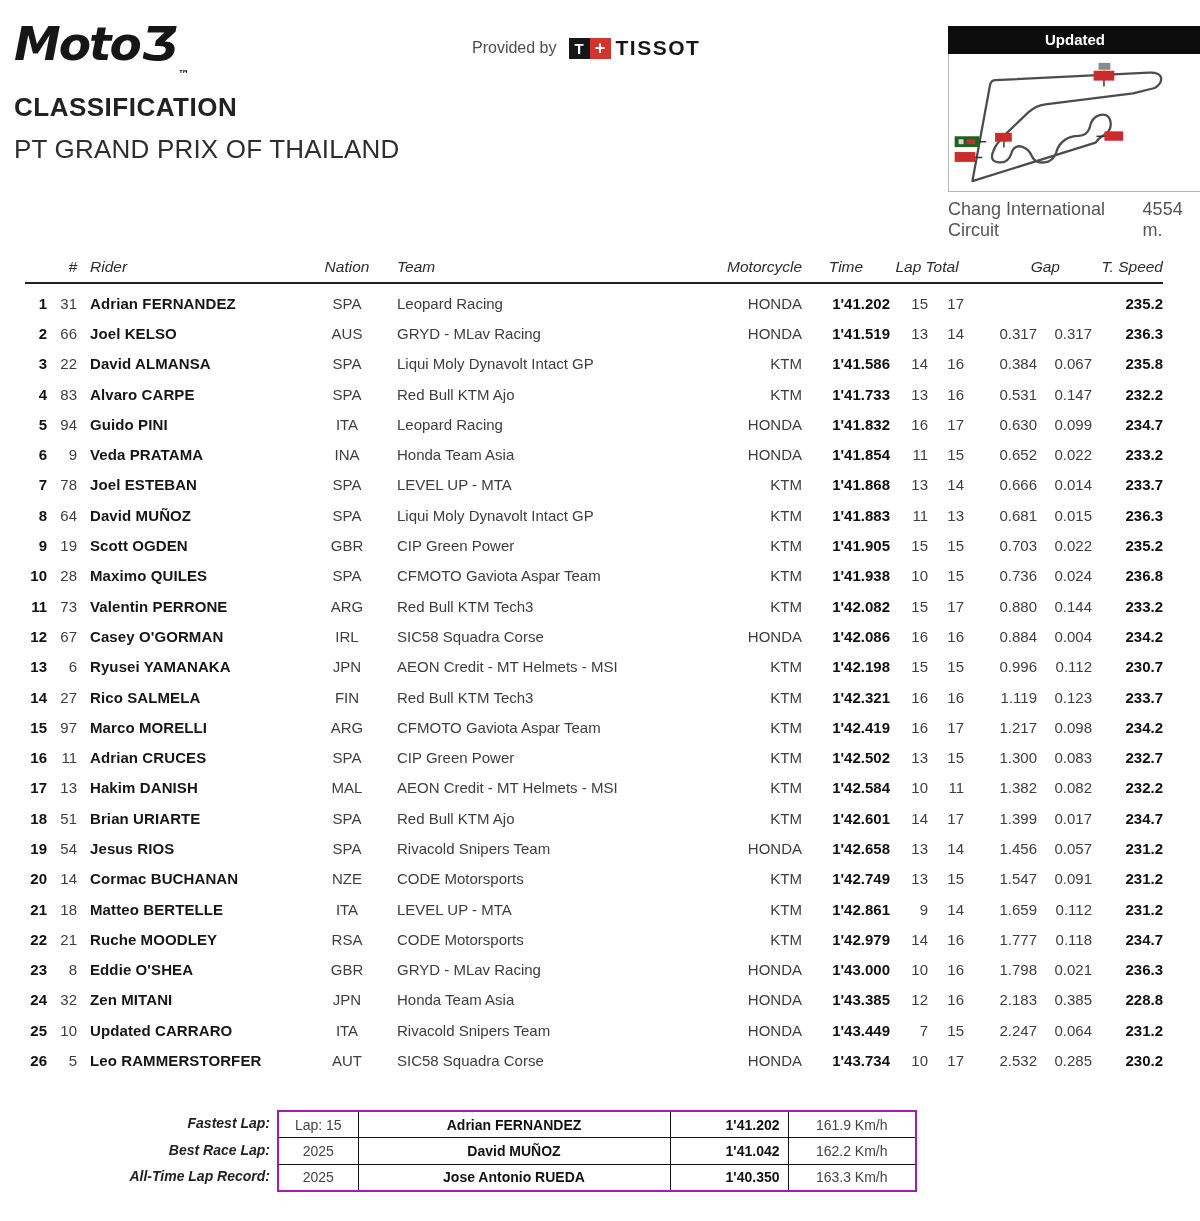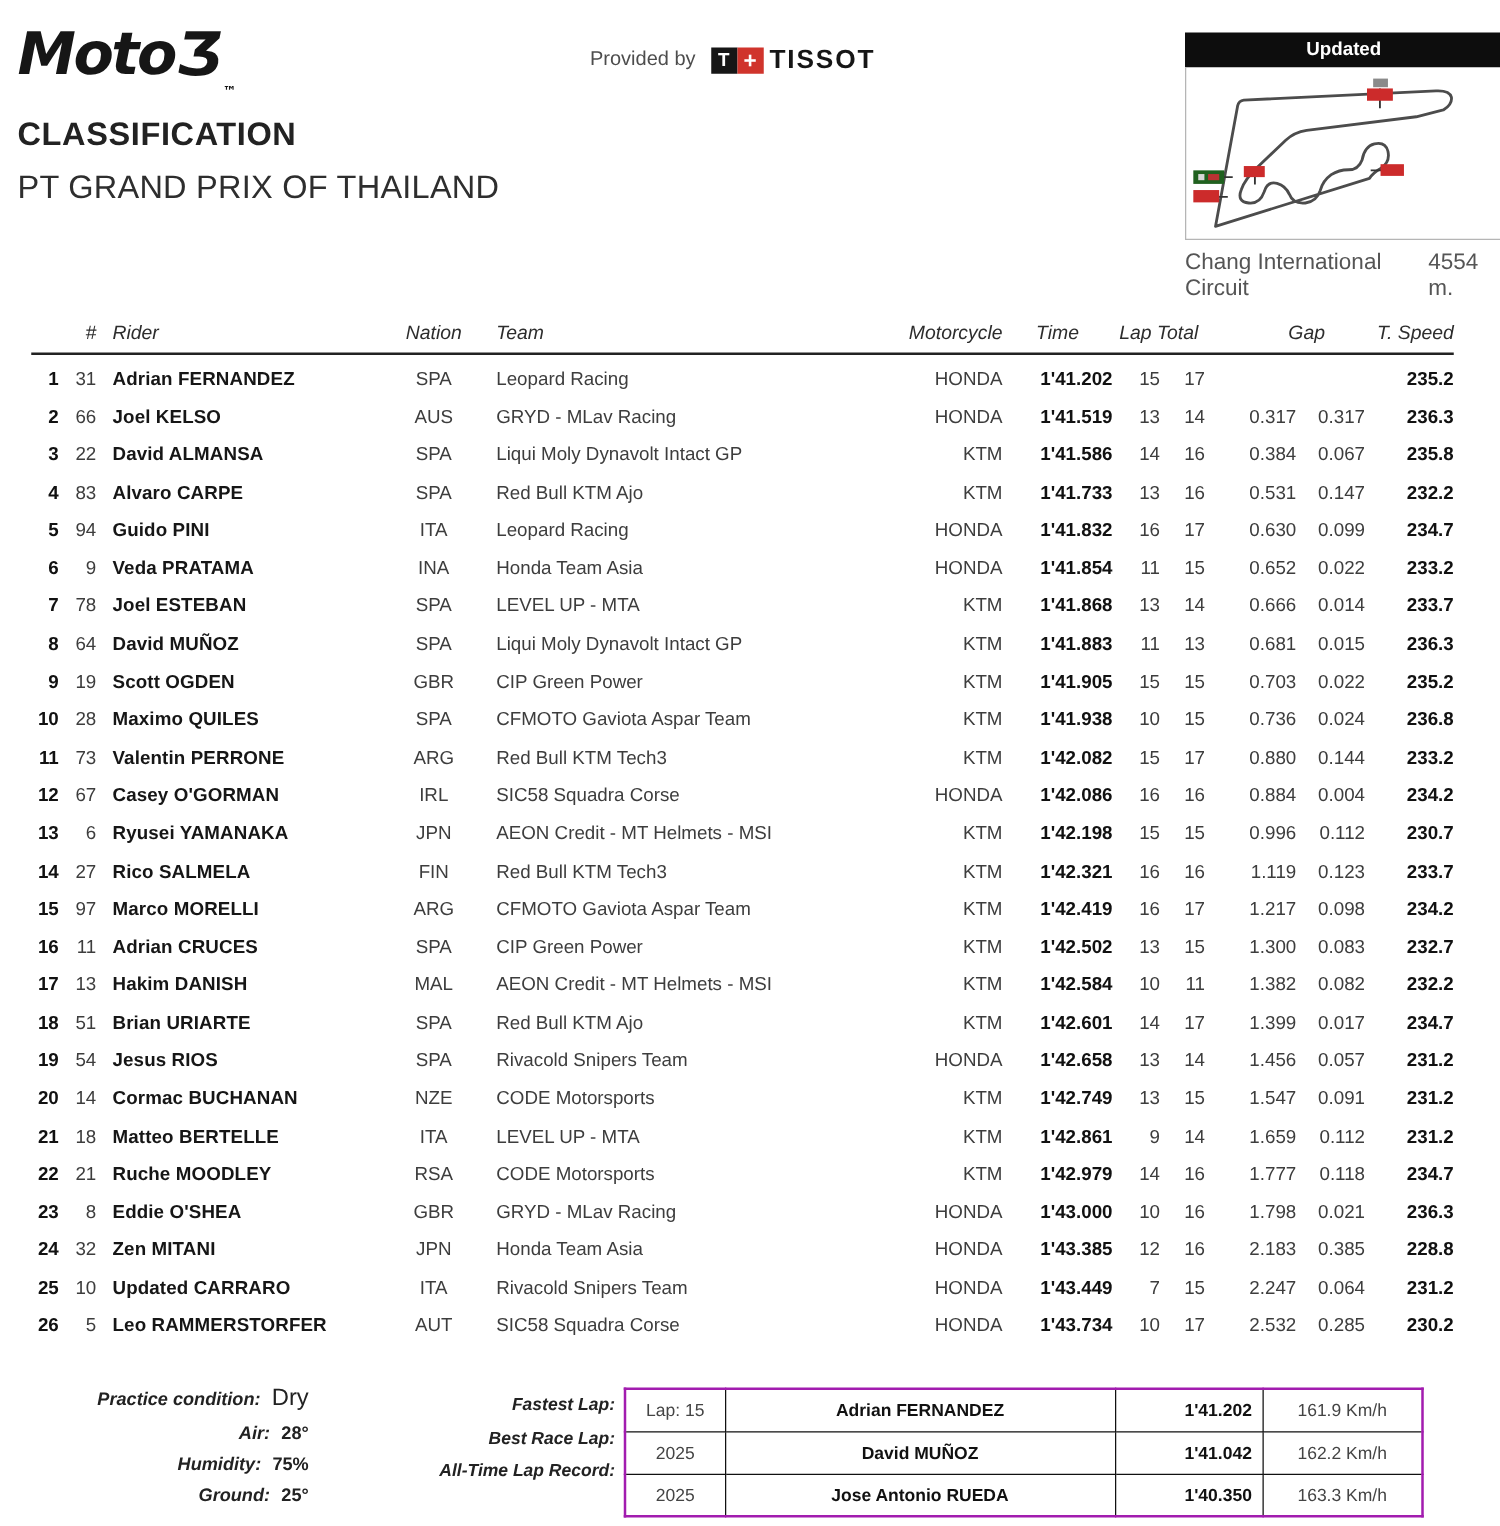--- a/index.html
+++ b/index.html
@@ -526,38 +526,20 @@
     <span class="ar cell-lap">10</span>
     <span class="ar cell-total">17</span>
     <span class="ar cell-gap1">2.532</span>
     <span class="ar cell-gap2">0.285</span>
     <span class="ar cell-speed">230.2</span>
   </div>
 </div>
 </div>
 
 <div class="footer">
-  <div class="conditions">
-    <div class="cond-line">
-      <span class="cond-label">Practice condition:</span>
-      <span class="cond-value big">Dry</span>
-    </div>
-    <div class="cond-line">
-      <span class="cond-label">Air:</span>
-      <span class="cond-value">28°</span>
-    </div>
-    <div class="cond-line">
-      <span class="cond-label">Humidity:</span>
-      <span class="cond-value">75%</span>
-    </div>
-    <div class="cond-line">
-      <span class="cond-label">Ground:</span>
-      <span class="cond-value">25°</span>
-    </div>
-  </div>
 
   <div class="records">
     <div class="rec-labels">
       <div class="rec-label">Fastest Lap:</div>
       <div class="rec-label">Best Race Lap:</div>
       <div class="rec-label">All-Time Lap Record:</div>
     </div>
     <table class="rec">
       <tbody>
           <tr>

